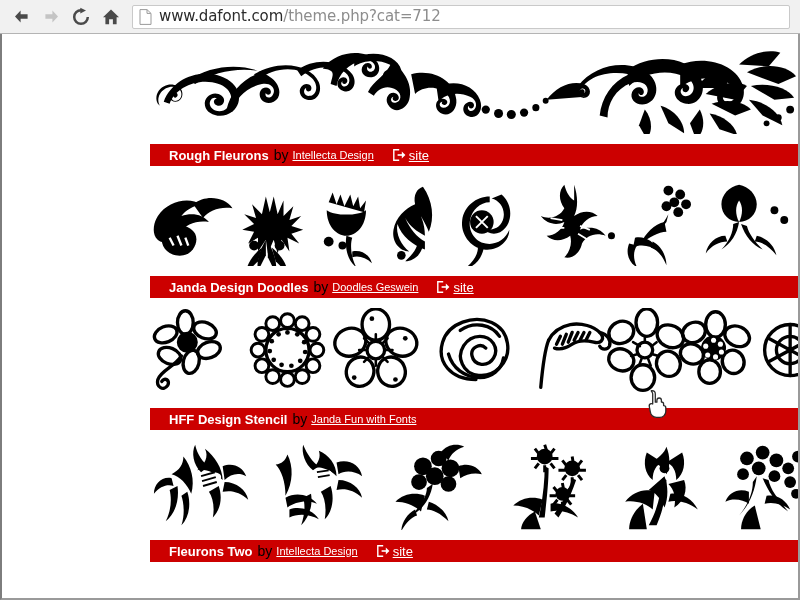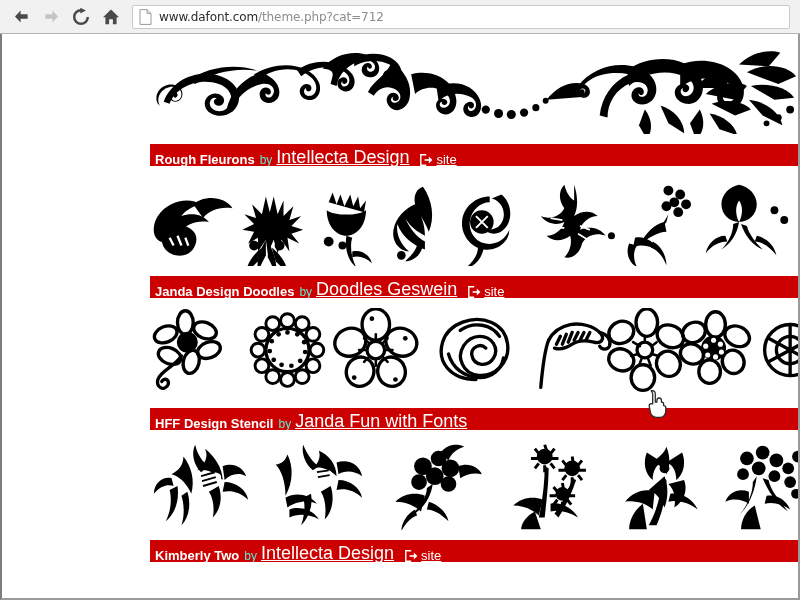--- a/index.html
+++ b/index.html
@@ -62,21 +62,21 @@
     box-sizing: border-box;
     overflow: hidden;
   }
   #page-icon {
     flex: 0 0 auto;
     margin-right: 7px;
     display: block;
   }
   #url-text {
     font-family: "DejaVu Sans", sans-serif;
-    font-size: 12px;
+    font-size: 15px;
     color: #2b2b2b;
     white-space: nowrap;
     letter-spacing: -0.1px;
     line-height: 1;
   }
   #url-text .url-rest { color: #8d8d8d; }
 
   
   #viewport {
     position: relative;
@@ -111,22 +111,22 @@
     background: #ffffff;
   }
   .preview-strip svg { display: block; }
 
   .title-bar {
     position: relative;
     height: 22px;
     background: #cc0000;
     margin-left: 148px;
     display: flex;
-    align-items: flex-end;
-    padding-left: 5px;
+    align-items: center;
+    padding-left: 19px;
     box-sizing: border-box;
     white-space: nowrap;
     overflow: hidden;
   }
   .title-bar::after {
     content: "";
     position: absolute;
     top: 0; bottom: 0;
     left: 100%;
     width: 1200px;
@@ -135,36 +135,36 @@
 
   .font-name {
     font-family: "Liberation Sans", sans-serif;
     font-size: 13px;
     font-weight: bold;
     color: #ffffff;
     line-height: 1;
   }
   .by-word {
     font-family: "Liberation Sans", sans-serif;
-    font-size: 12px;
-    color: #5eead4;
+    font-size: 14px;
+    color: #000000;
     line-height: 1;
     margin: 0 4px 0 5px;
   }
   .author-link {
     font-family: "Liberation Sans", sans-serif;
-    font-size: 18px;
+    font-size: 11px;
     color: #ffffff;
     text-decoration: underline;
     line-height: 1;
   }
   .site-wrap {
     display: inline-flex;
     align-items: center;
-    margin-left: 11px;
+    margin-left: 19px;
   }
   .ext-icon { display: block; margin-right: 3px; }
   .site-link {
     font-family: "Liberation Sans", sans-serif;
     font-size: 13px;
     color: #ffffff;
     text-decoration: underline;
     line-height: 1;
   }
 
@@ -642,21 +642,21 @@
                 <path d="M42 54 C52 52 62 58 66 68 C58 62 48 60 40 62 Z"></path>
                 <path d="M30 64 C22 68 16 78 16 88 L36 88 Z"></path>
                 <circle cx="74" cy="14" r="6"></circle>
                   <circle cx="72" cy="52" r="5"></circle>
               </g>
             </g>
           </svg>
         </div>
 
         <div class="title-bar">
-          <span class="font-name">Kimberly Two</span>
+          <span class="font-name">Fleurons Two</span>
           <span class="by-word">by</span>
           <span class="author-link">Intellecta Design</span>
           <span class="site-wrap">
             <svg class="ext-icon" width="13" height="12" viewBox="0 0 13 12">
               <path d="M6.2 0.8 L0.8 0.8 L0.8 11.2 L6.2 11.2" fill="none" stroke="#ffffff" stroke-width="1.4"></path>
               <path d="M4.6 6 L10.4 6" stroke="#ffffff" stroke-width="1.6"></path>
               <path d="M8.8 2.6 L12.4 6 L8.8 9.4 Z" fill="#ffffff"></path>
             </svg>
             <span class="site-link">site</span>
           </span>

